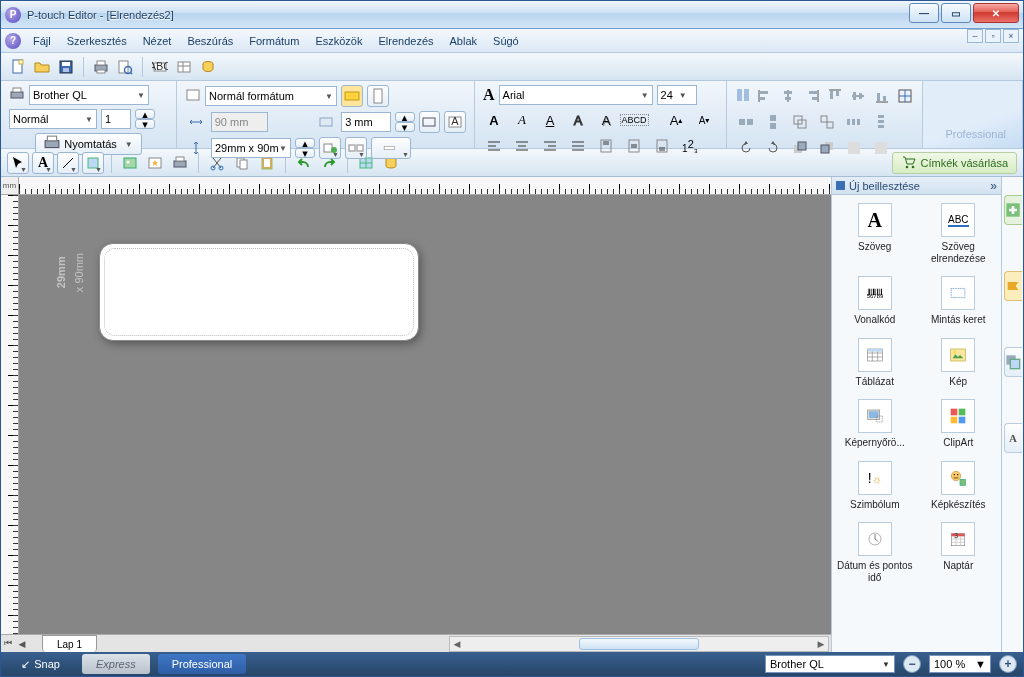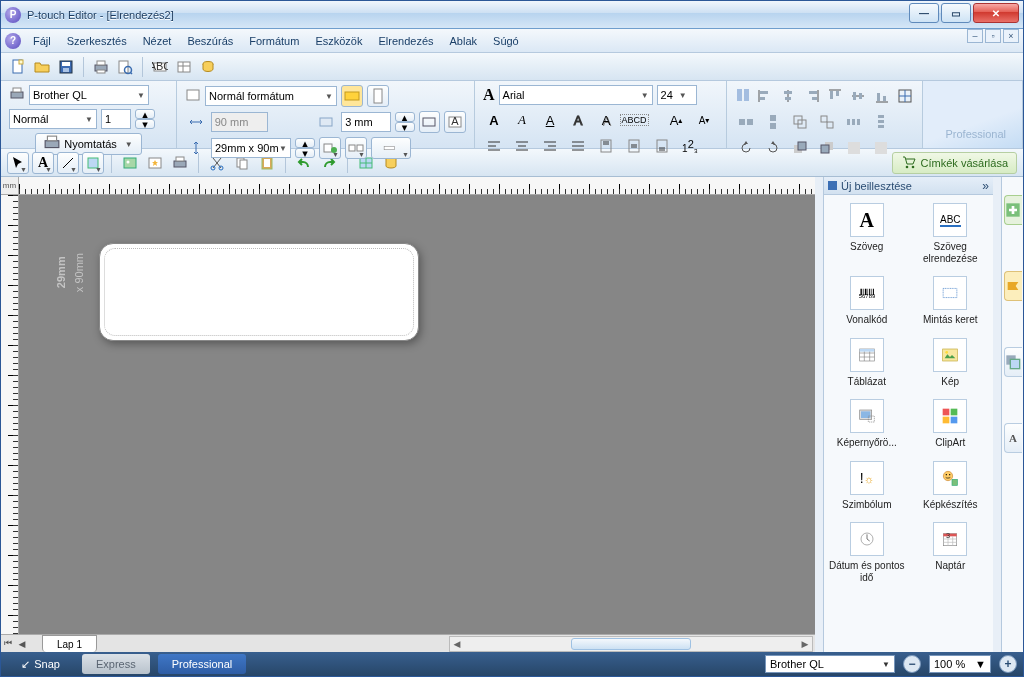--- a/index.html
+++ b/index.html
@@ -26,21 +26,21 @@
 .rrow{display:flex;align-items:center;gap:4px;}
 .dd{height:20px;border:1px solid #9bb6d3;background:#fff;display:flex;align-items:center;padding:0 3px;position:relative;}
 .dd .caret{margin-left:auto;font-size:8px;color:#555;}
 .btn{height:22px;border:1px solid #9bb6d3;background:linear-gradient(#fdfefe,#e5eef7);border-radius:3px;display:flex;align-items:center;padding:0 8px;gap:4px;}
 .bicon{width:22px;height:22px;border:1px solid #9bb6d3;background:linear-gradient(#fdfefe,#e5eef7);border-radius:3px;display:flex;align-items:center;justify-content:center;}
 .bicon.small{width:20px;height:20px;}
 .bicon.flat{border-color:transparent;background:transparent;}
 .bicon .caret{font-size:7px;color:#555;position:absolute;right:1px;bottom:0;}
 .toolbar2{height:28px;background:linear-gradient(#f3f8fc,#d7e5f2);border-bottom:1px solid #a7bdd3;display:flex;align-items:center;padding:0 6px;gap:3px;}
 .buybtn{margin-left:auto;height:22px;border:1px solid #b6cfa2;background:linear-gradient(#f0f8e6,#d7ecc4);border-radius:3px;display:flex;align-items:center;padding:0 8px;gap:4px;color:#2d6b1e;}
-.workarea{flex:1;display:flex;overflow:hidden;gap:8px;}
+.workarea{flex:1;display:flex;overflow:hidden;}
 .canvas-region{flex:1;display:flex;flex-direction:column;background:#868686;position:relative;}
 .hruler{height:18px;background:#f7f7f7;border-bottom:1px solid #aaa;display:flex;}
 .hruler .corner{width:18px;background:#eee;border-right:1px solid #aaa;font-size:8px;display:flex;align-items:center;justify-content:center;color:#555;}
 .hruler .ticks{flex:1;background:repeating-linear-gradient(90deg,#333 0,#333 1px,transparent 1px,transparent 6px),repeating-linear-gradient(90deg,#000 0,#000 1px,transparent 1px,transparent 30px);background-position:0 12px,0 7px;background-size:6px 6px,30px 11px;background-repeat:repeat-x;}
 .cbody{flex:1;display:flex;overflow:hidden;}
 .vruler{width:18px;background:#f7f7f7;border-right:1px solid #aaa;background-image:repeating-linear-gradient(180deg,#333 0,#333 1px,transparent 1px,transparent 6px),repeating-linear-gradient(180deg,#000 0,#000 1px,transparent 1px,transparent 30px);background-position:12px 0,7px 0;background-size:6px 6px,11px 30px;background-repeat:repeat-y;}
 .canvas{flex:1;position:relative;background:#868686;overflow:hidden;}
 .label{position:absolute;left:80px;top:48px;width:320px;height:98px;background:#fff;border:1px solid #888;border-radius:14px;box-shadow:2px 3px 8px rgba(0,0,0,.35);}
 .label::after{content:"";position:absolute;inset:4px;border:1px dotted #bbb;border-radius:11px;}
 .dim{position:absolute;left:33px;top:58px;color:#c3c3c3;font-size:16px;font-weight:bold;writing-mode:vertical-rl;transform:rotate(180deg);line-height:1.1;text-align:center;}
@@ -56,21 +56,21 @@
 .sidehdr .more{margin-left:auto;font-size:12px;}
 .sidegrid{flex:1;padding:8px 2px;display:grid;grid-template-columns:1fr 1fr;gap:12px 2px;align-content:start;overflow:hidden;}
 .sitem{display:flex;flex-direction:column;align-items:center;gap:4px;}
 .sitem .ic{width:34px;height:34px;border:1px solid #b9cde1;background:#fff;display:flex;align-items:center;justify-content:center;font-size:16px;}
 .sitem .lb{font-size:10px;text-align:center;line-height:1.15;color:#222;max-width:78px;}
 .siderail{width:22px;background:#f6f9fc;border-left:1px solid #b5c9de;display:flex;flex-direction:column;align-items:center;padding-top:18px;gap:46px;}
 .siderail .rtab{width:18px;height:30px;background:linear-gradient(#fdfefe,#e5eef7);border:1px solid #b9cde1;border-right:none;border-radius:4px 0 0 4px;display:flex;align-items:center;justify-content:center;font-size:12px;}
 .statusbar{height:24px;background:linear-gradient(#385f8e,#274668);display:flex;align-items:center;color:#fff;padding:0 6px;gap:8px;}
 .mode-btn{height:20px;padding:0 14px;display:flex;align-items:center;border-radius:3px;gap:4px;}
 .mode-btn.snap{color:#fff;}
-.mode-btn.express{background:linear-gradient(#dbe1e7,#b8c2cc);color:#5a6572;}
+.mode-btn.express{background:linear-gradient(#dbe1e7,#b8c2cc);color:#5a6572;font-style:italic;}
 .mode-btn.prof{background:linear-gradient(#3f77c6,#2e5da5);color:#fff;}
 .statusbar .spacer{flex:1;}
 .sb-dd{height:18px;width:130px;background:#fff;border:1px solid #7796bb;color:#000;display:flex;align-items:center;padding:0 4px;}
 .sb-dd .caret{margin-left:auto;font-size:8px;color:#333;}
 .zoom-btn{width:18px;height:18px;border:1px solid #7796bb;border-radius:9px;background:#dde8f3;color:#2a4c72;display:flex;align-items:center;justify-content:center;font-weight:bold;font-size:12px;}
 .sb-zoom{height:18px;width:62px;background:#fff;border:1px solid #7796bb;color:#000;display:flex;align-items:center;padding:0 4px;}
 svg{width:16px;height:16px;}
 </style>
 </head>
 <body>

